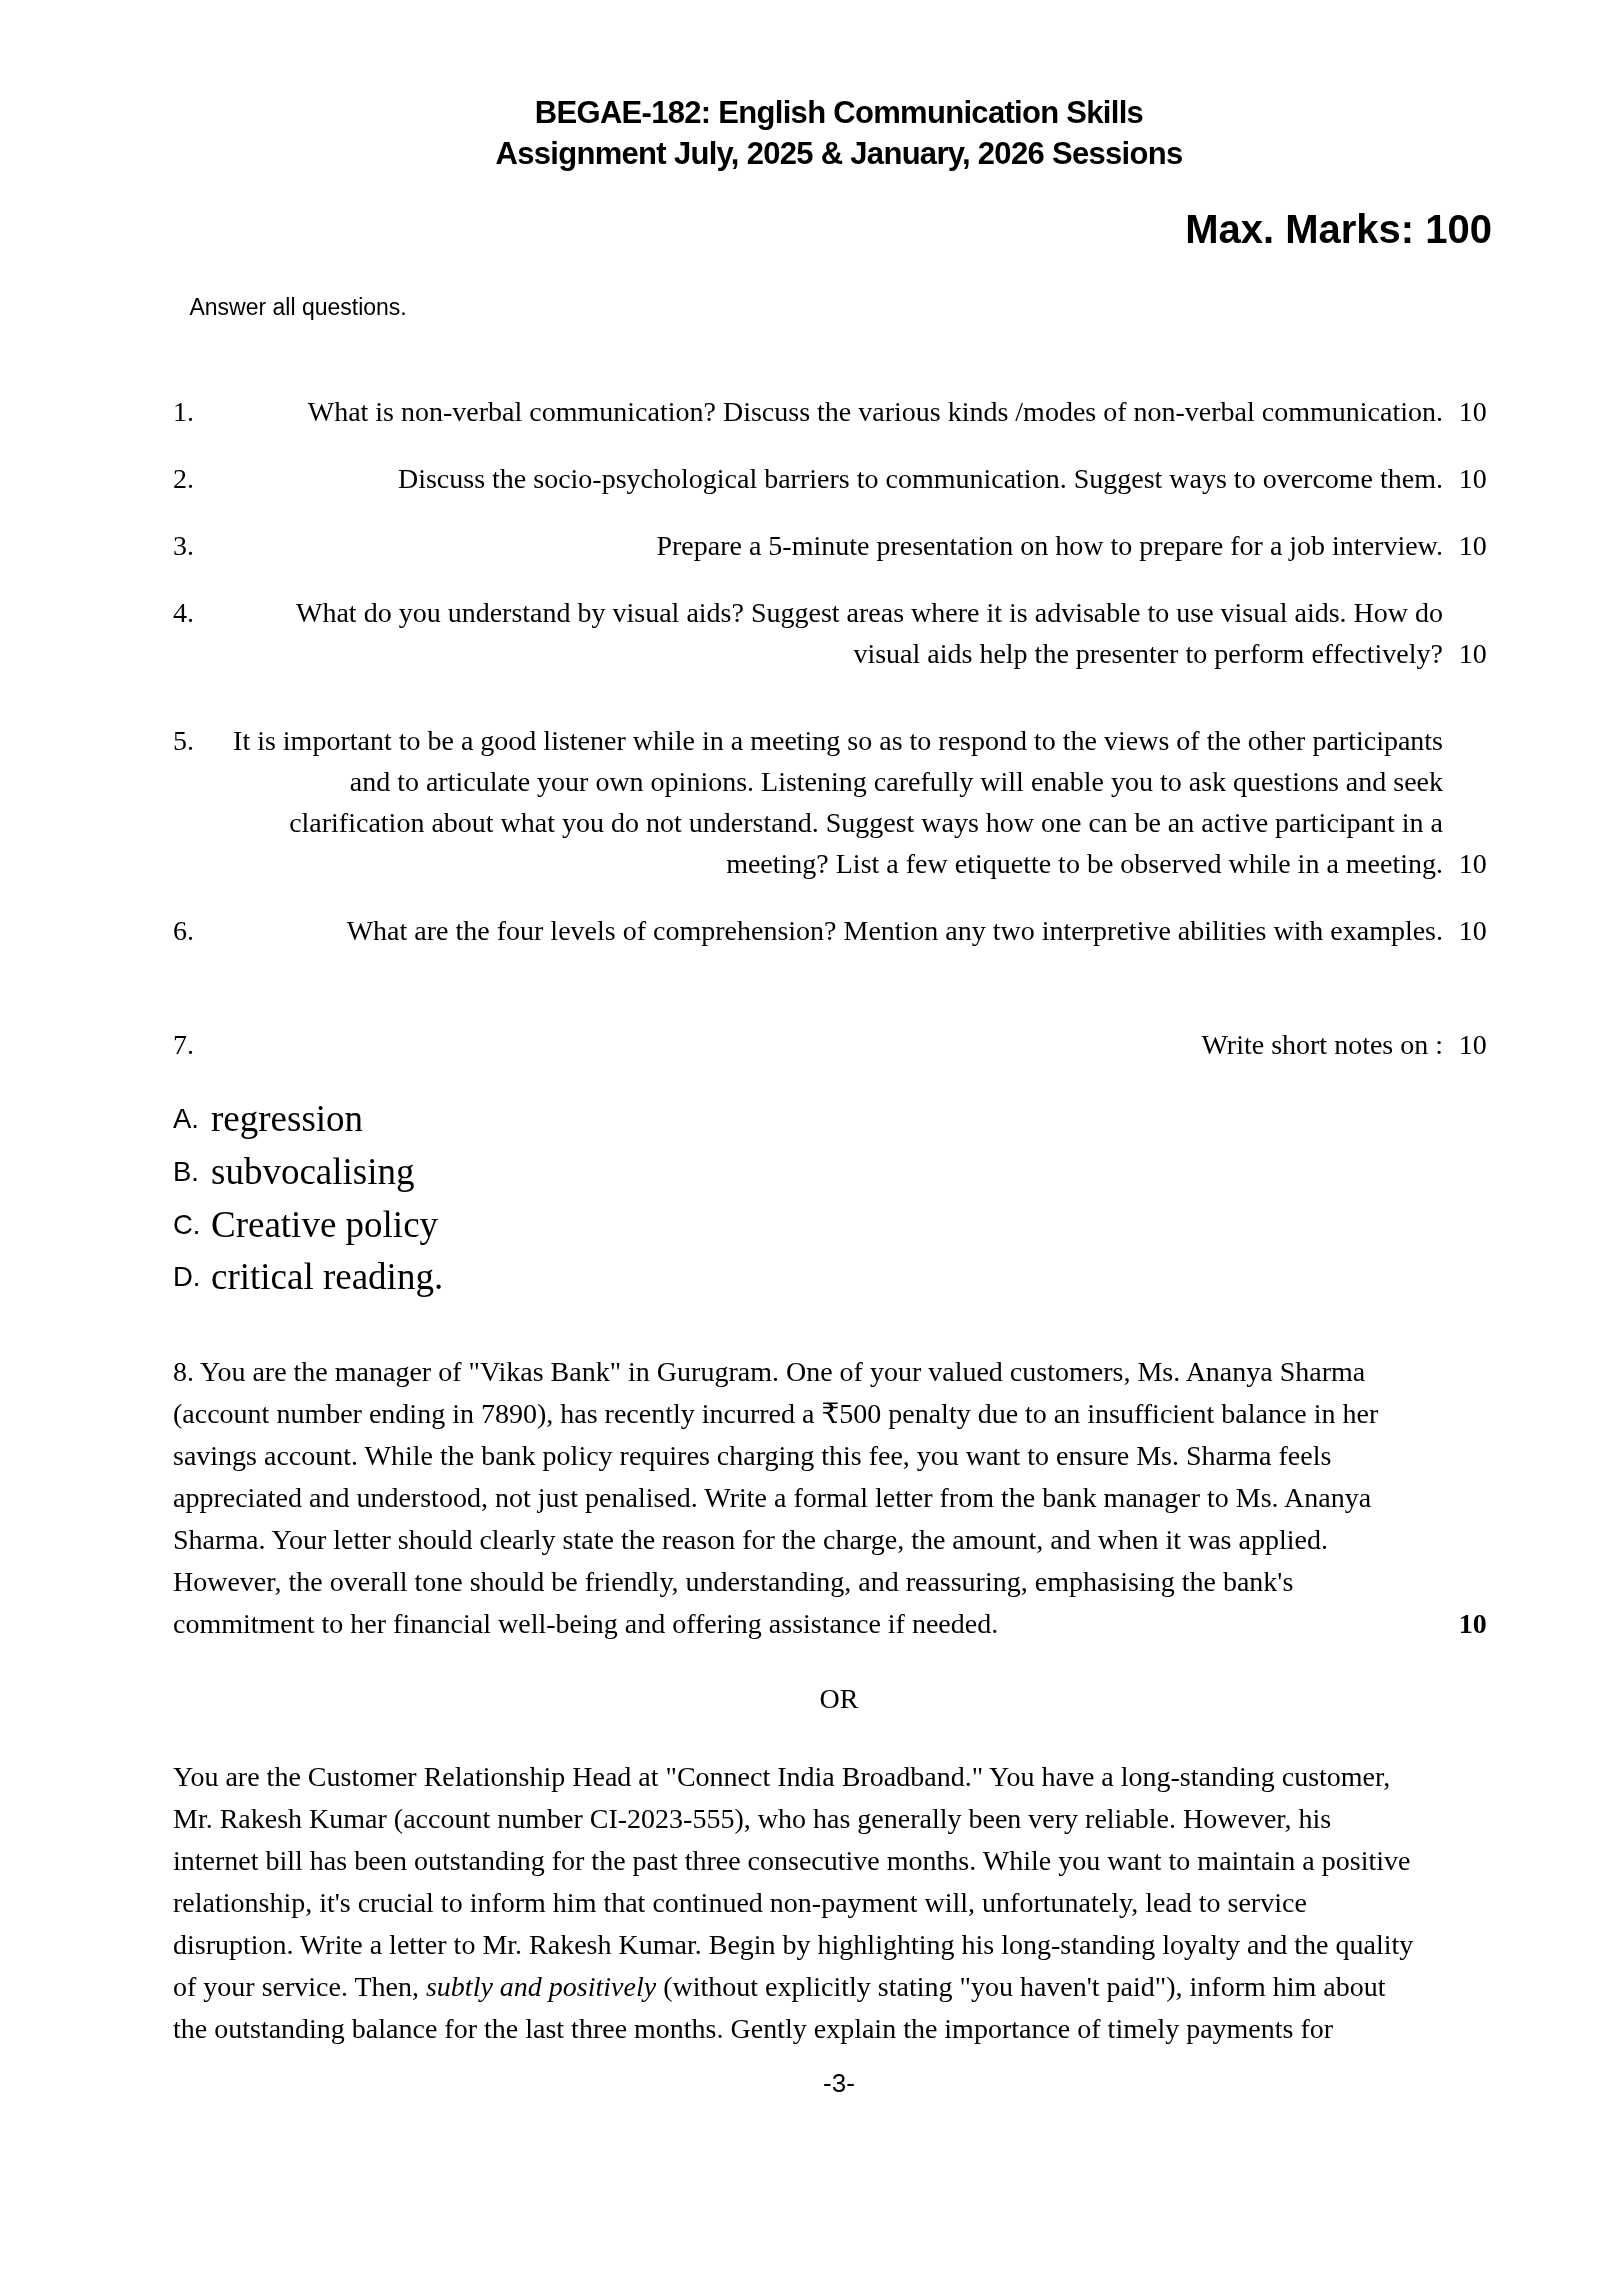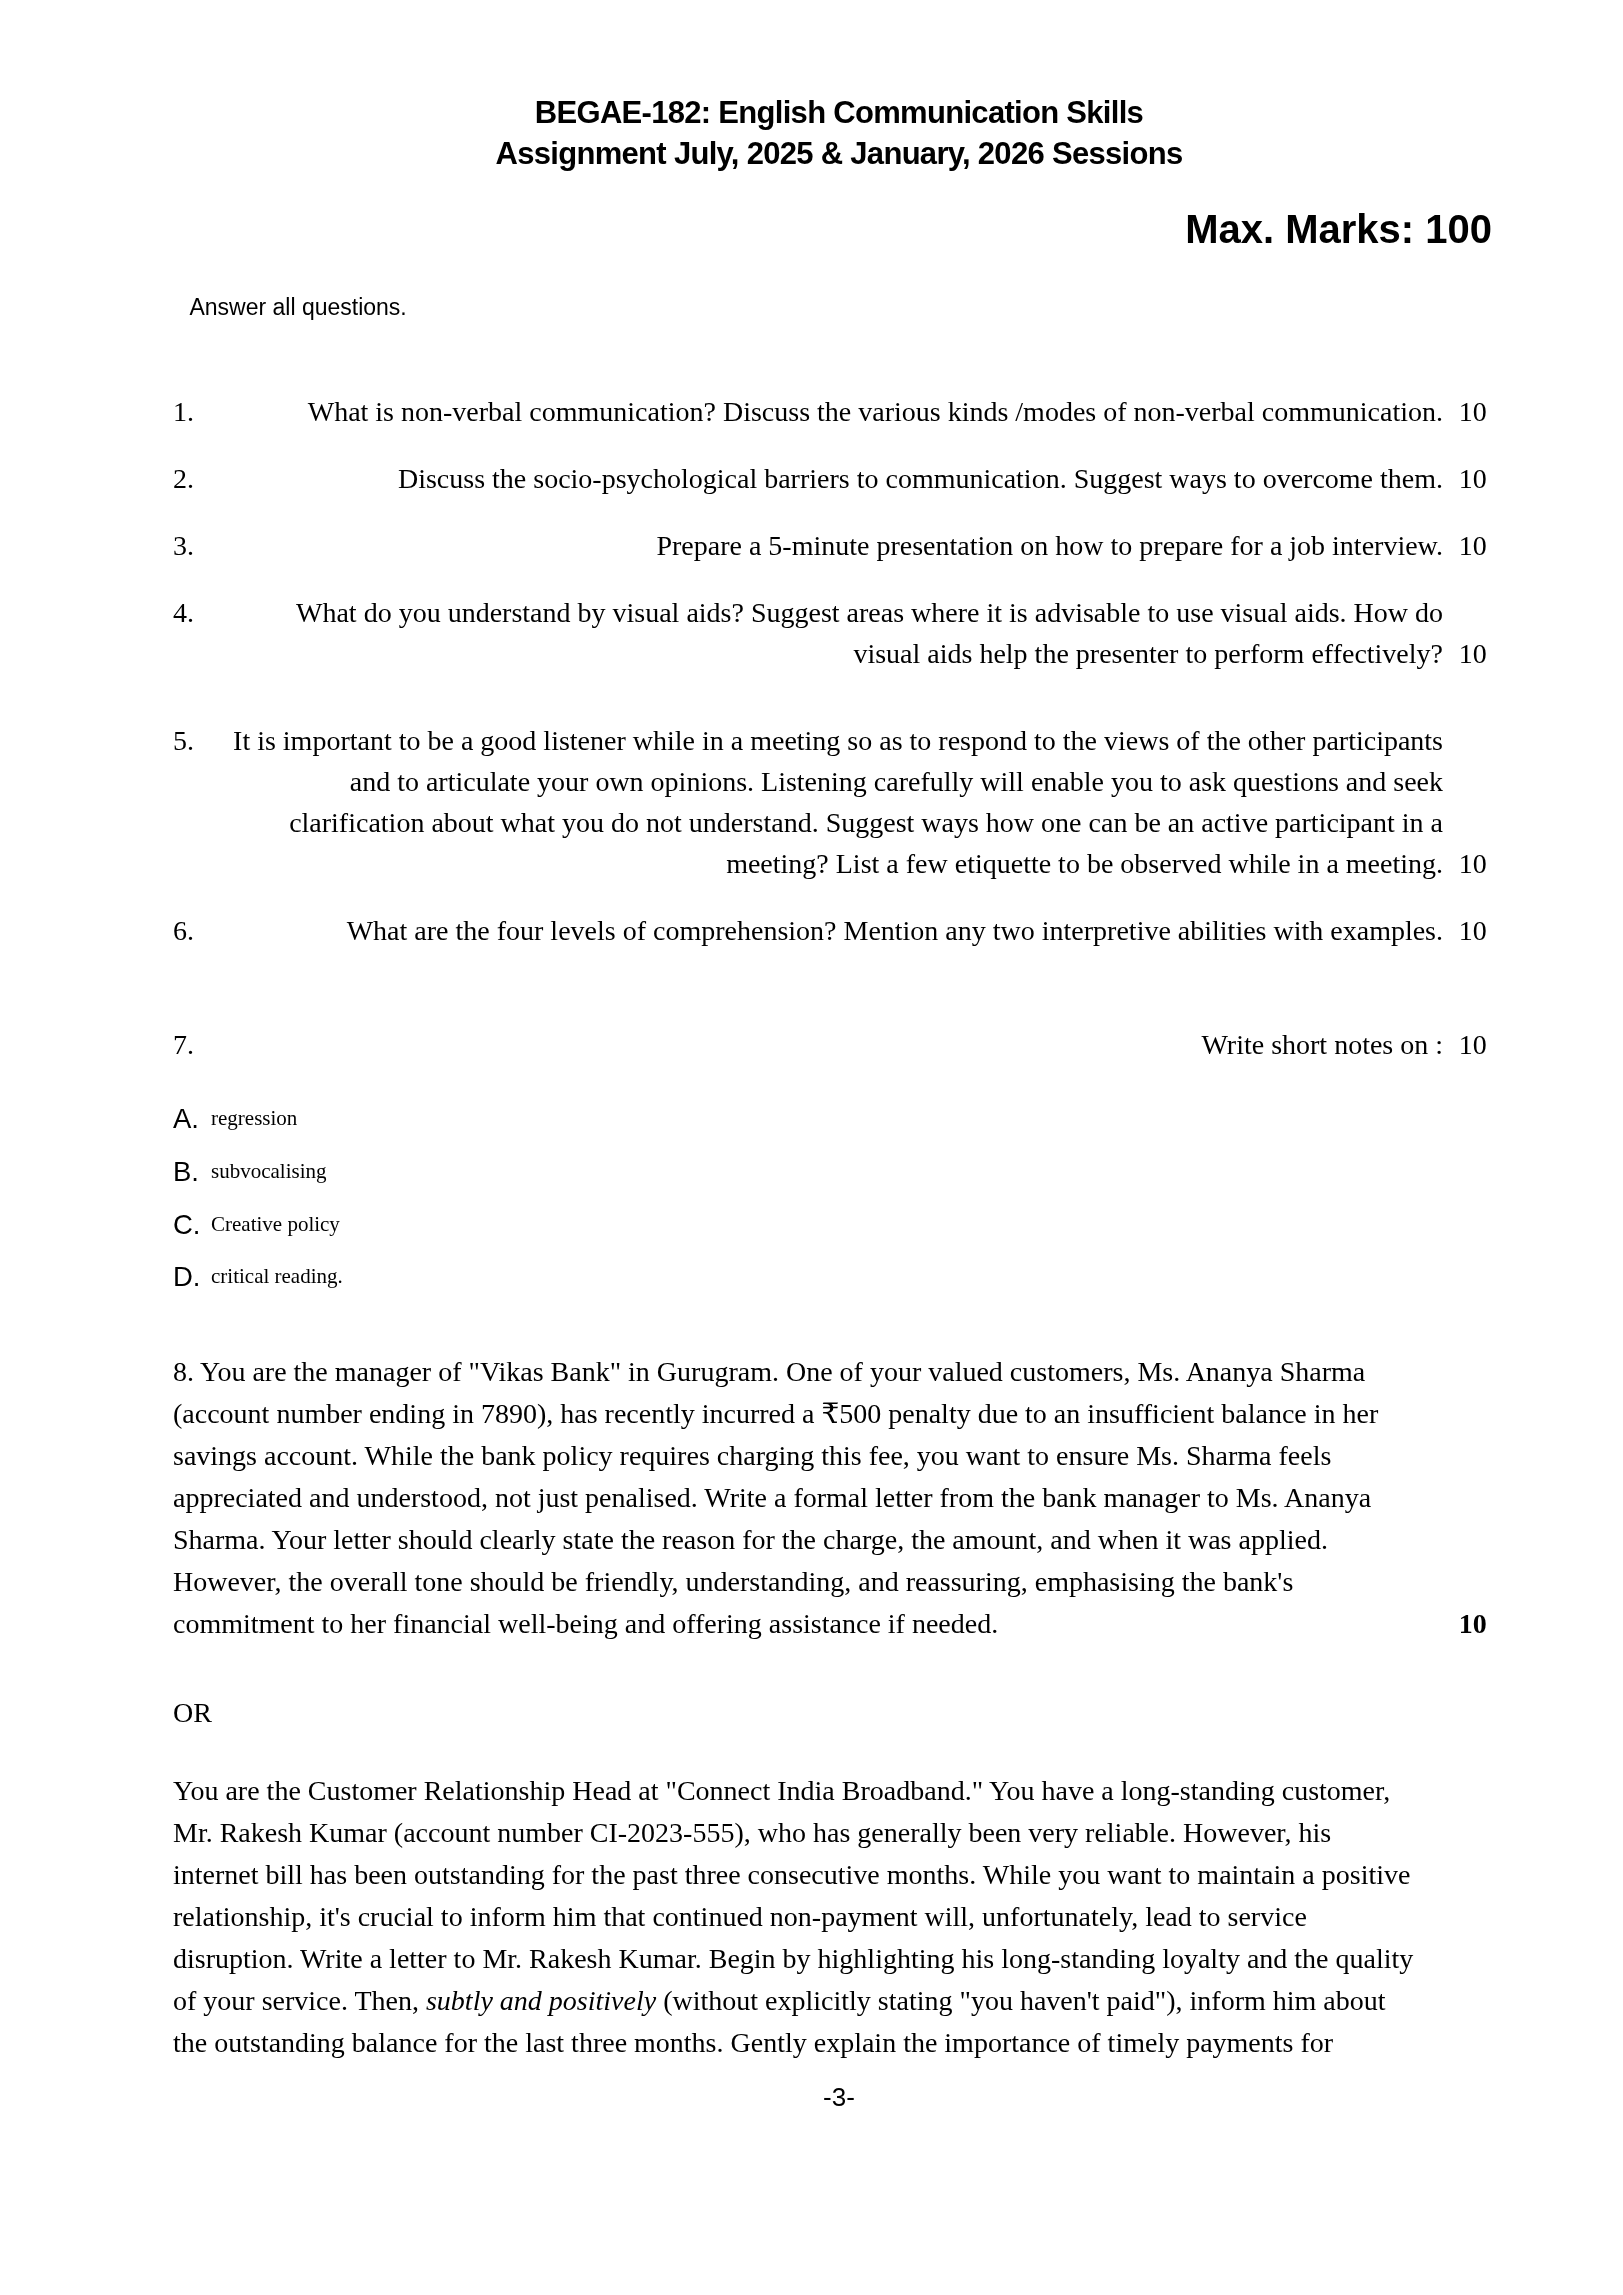--- a/index.html
+++ b/index.html
@@ -48,27 +48,27 @@
   .q-num { flex: 0 0 38px; }
   .q-text { flex: 1 1 auto; white-space: pre-line; text-align: right; }
   .q-marks { flex: 0 0 auto; align-self: flex-end; margin-left: 15.7px; padding-right: 18.3px; }
   .subitems { margin-top: 33px; }
   .sub-row { display: flex; margin-top: 11.8px; line-height: 41px; }
   .sub-label {
     flex: 0 0 38px;
     font-family: "Liberation Sans", "DejaVu Sans", sans-serif;
     font-size: 27.5px;
   }
-  .sub-text { flex: 1 1 auto; font-size: 21px; }
+  .sub-text { flex: 1 1 auto; font-size: 37px; }
   .q8-block { margin-top: 54px; line-height: 42px; }
   .q8-lines { white-space: pre-line; }
   .q8-last { display: flex; }
   .q8-last-text { flex: 1 1 auto; }
   .q8-marks { flex: 0 0 auto; font-weight: bold; align-self: flex-end; padding-right: 18.3px; }
-  .or-label { margin-top: 47px; line-height: 42px; }
+  .or-label { margin-top: 33px; line-height: 42px; text-align: center; }
   .or-para { margin-top: 36px; line-height: 42px; }
   .or-lines { white-space: pre-line; }
   .italic { font-style: italic; }
   .footer {
     text-align: center;
     font-family: "Liberation Sans", "DejaVu Sans", sans-serif;
     font-size: 26px;
     line-height: 33px;
     margin-top: 16.4px;
   }

